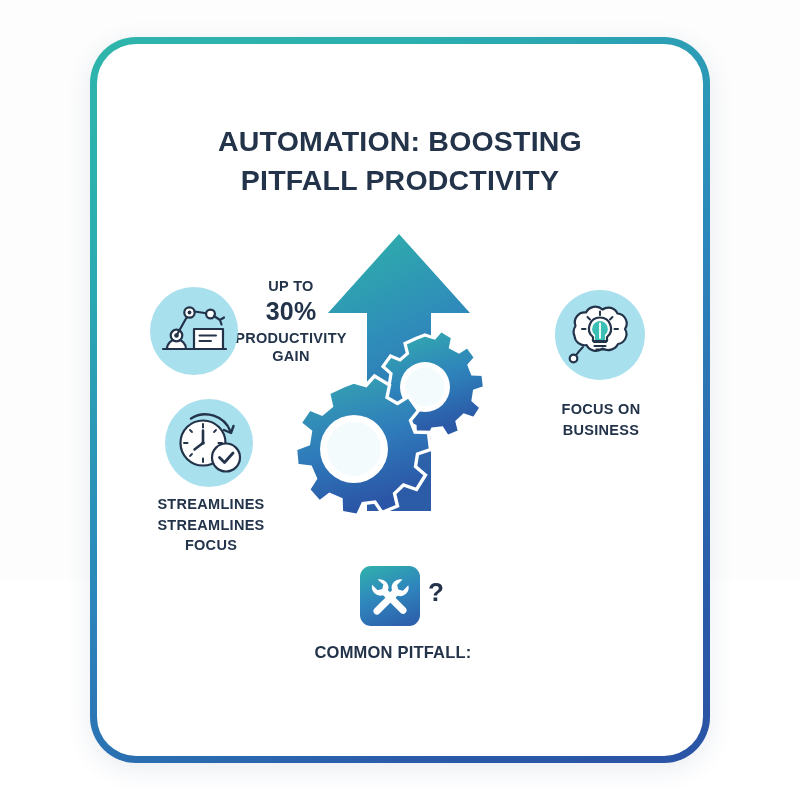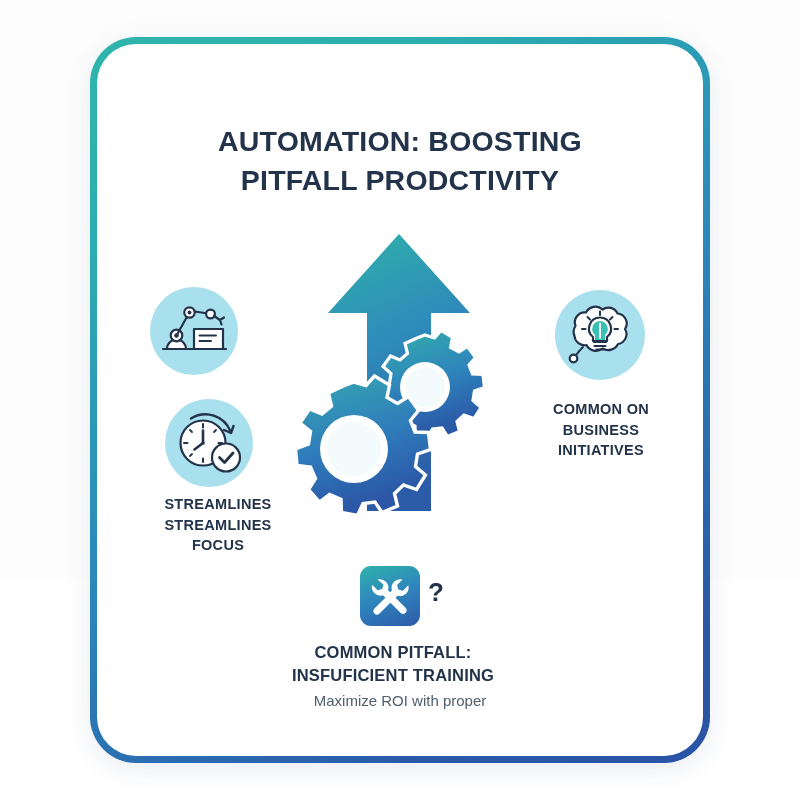--- a/index.html
+++ b/index.html
@@ -90,21 +90,21 @@
     font-weight: bold;
     line-height: 1.26;
   }
   #stat-upto     { font-size: 14.5px; letter-spacing: 0.3px; }
   #stat-value    { font-size: 25px; display: block; margin: 1px 0 1px; letter-spacing: 0.2px; }
   #stat-label    { font-size: 14.5px; letter-spacing: 0.3px; display: block; }
 
   
   #label-streamline {
     position: absolute;
-    left: 49px;
+    left: 42px;
     top: 450px;
     width: 144px;
     text-align: center;
     color: #22334a;
     font-size: 14.5px;
     font-weight: bold;
     line-height: 1.42;
     letter-spacing: 0.3px;
   }
 
@@ -210,20 +210,26 @@
 
           <g transform="translate(62,227)">
             <path fill="url(#gradGearA)" stroke="#ffffff" stroke-width="3.4" d="M0,-67 L12,-63.5 L20.5,-73 L35.5,-64 L33,-51.5 L43.5,-45.5 L54.5,-52.5 L64.5,-38.5 L56.5,-28.5 L61,-17 L74.5,-16.5 L76.5,0.5 L63.5,5 L61.5,17.5 L71.5,26 L62.5,40.5 L49.5,36 L40.5,44.5 L43.5,57 L28,63.5 L21,53 L9,54.5 L3.5,66.5 L-12.5,63.5 L-13,50.5 L-24.5,45.5 L-34.5,53 L-45.5,40.5 L-38.5,29.5 L-43.5,18 L-57,16.5 L-58.5,0 L-45.5,-5 L-43.5,-17.5 L-54,-26 L-44.5,-40 L-32,-35 L-22.5,-43 L-25.5,-56 L-10.5,-63 Z"></path>
             <circle cx="0" cy="0" r="34" fill="#ffffff"></circle>
             <circle cx="0" cy="0" r="28.5" fill="#f4fbfd"></circle>
             <circle cx="0" cy="0" r="28.5" fill="none" stroke="#ffffff" stroke-width="3.2"></circle>
           </g>
         </svg>
       </div>
 
+      <div id="stat-block">
+        <span class="blk" id="stat-upto">UP TO</span>
+        <span id="stat-value">30%</span>
+        <span id="stat-label">PRODUCTIVITY</span>
+        <span class="blk" style="font-size:14.5px;letter-spacing:0.3px;">GAIN</span>
+      </div>
 
       <div class="icon-circle" id="icon-robot">
         <svg width="88" height="88" viewBox="0 0 88 88" xmlns="http://www.w3.org/2000/svg">
           <g fill="none" stroke="#22334a" stroke-width="2.2" stroke-linecap="round" stroke-linejoin="round">
 
             <path d="M17 62 a9.5 9.5 0 0 1 19 0 Z" fill="#ffffff"></path>
             <circle cx="26.5" cy="48.5" r="5.8" fill="#ffffff"></circle>
             <circle cx="26.5" cy="48.5" r="2.3" fill="#22334a" stroke="none"></circle>
 
             <path d="M26.5 48.5 L38 28"></path>
@@ -285,41 +291,38 @@
         </svg>
       </div>
 
       <div id="label-streamline">
         <span class="blk">STREAMLINES</span>
         <span class="blk">STREAMLINES</span>
         <span class="blk">FOCUS</span>
       </div>
 
       <div id="label-focus">
-        <span class="blk">COMMON ON</span>
+        <span class="blk">FOCUS ON</span>
         <span class="blk">BUSINESS</span>
-        <span class="blk">INITIATIVES</span>
       </div>
 
       <div id="pitfall-icon">
         <svg width="60" height="60" viewBox="0 0 60 60" xmlns="http://www.w3.org/2000/svg">
           <g fill="#ffffff">
 
             <path d="M17.5 13.5 a8.6 8.6 0 0 1 10.5 10.8 l18 18 a3.6 3.6 0 0 1 -5 5 l-18 -18 a8.6 8.6 0 0 1 -10.8 -10.5 l5.4 5.4 l4.6 -1.2 l1.2 -4.6 Z"></path>
 
             <path d="M42.5 13.5 a8.6 8.6 0 0 0 -10.5 10.8 l-3.2 3.2 l5.5 5.5 l3.2 -3.2 a8.6 8.6 0 0 0 10.8 -10.5 l-5.4 5.4 l-4.6 -1.2 l-1.2 -4.6 Z"></path>
             <path d="M25.8 31.3 l-11.3 11.3 a3.6 3.6 0 0 0 0 5 l0 0 a3.6 3.6 0 0 0 5 0 l11.3 -11.3 Z"></path>
           </g>
         </svg>
       </div>
       <div id="pitfall-q">?</div>
 
       <div id="pitfall-heading">
         <span class="blk">COMMON PITFALL:</span>
-        <span class="blk">INSFUFICIENT TRAINING</span>
       </div>
       <div id="pitfall-sub">
-        <span class="blk">Maximize ROI with proper</span>
       </div>
 
     </div>
   </div>
 </div>
 
 </body></html>

